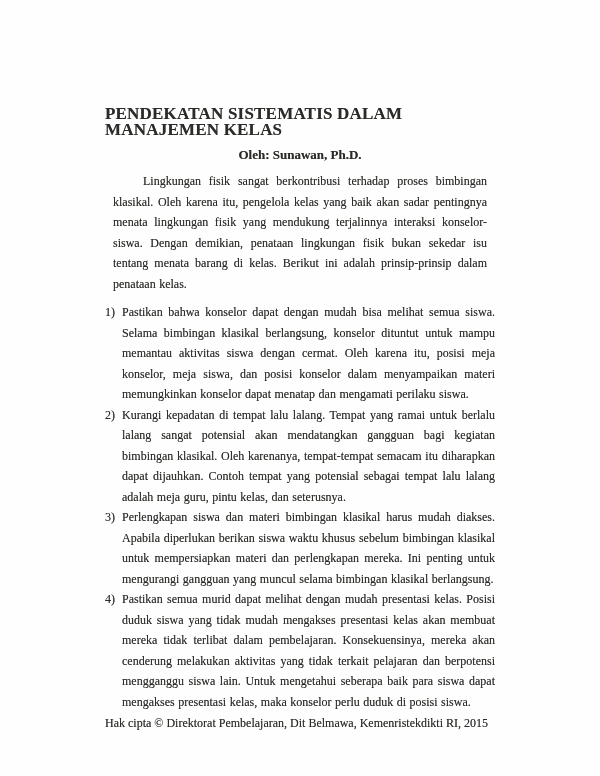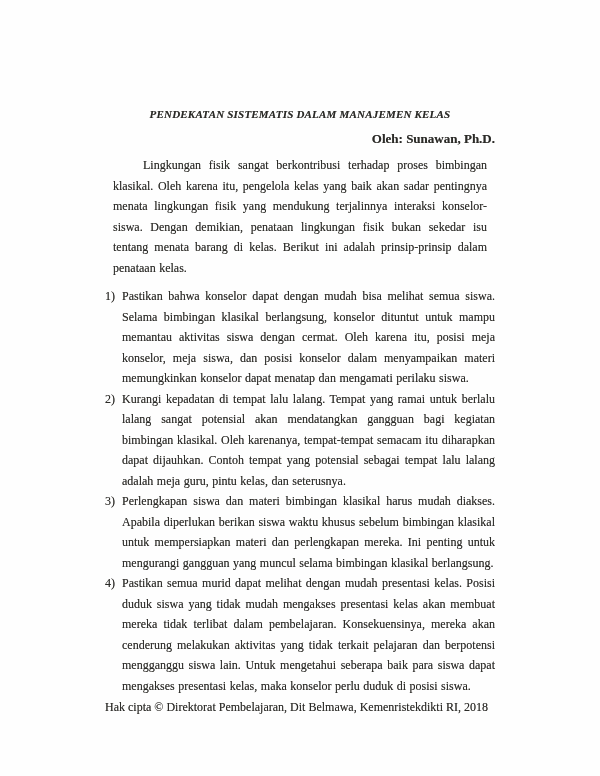--- a/index.html
+++ b/index.html
@@ -19,30 +19,29 @@
     text-shadow: 0 0 0.6px rgba(60,55,50,0.55);
   }
   .content {
     position: absolute;
     left: 105px;
     top: 0;
     width: 390px;
   }
   .doc-title {
     margin-top: 106px;
-    text-align: center;
+    text-align: left;
     font-weight: bold;
-    font-size: 11px;
+    font-size: 17px;
     line-height: 16px;
     letter-spacing: 0.2px;
-    font-style: italic;
   }
   .doc-author {
     margin-top: 9px;
-    text-align: right;
+    text-align: center;
     font-weight: bold;
     font-size: 13px;
     line-height: 16px;
   }
   .section-heading {
     margin-top: 27px;
     font-size: 12px;
     line-height: 20.5px;
   }
   .para {
@@ -102,16 +101,16 @@
       <li class="num-item">
         <span class="num">3)</span>
         <span>Perlengkapan siswa dan materi bimbingan klasikal harus mudah diakses. Apabila diperlukan berikan siswa waktu khusus sebelum bimbingan klasikal untuk mempersiapkan materi dan perlengkapan mereka. Ini penting untuk mengurangi gangguan yang muncul selama bimbingan klasikal berlangsung.</span>
       </li>
       <li class="num-item">
         <span class="num">4)</span>
         <span>Pastikan semua murid dapat melihat dengan mudah presentasi kelas. Posisi duduk siswa yang tidak mudah mengakses presentasi kelas akan membuat mereka tidak terlibat dalam pembelajaran. Konsekuensinya, mereka akan cenderung melakukan aktivitas yang tidak terkait pelajaran dan berpotensi mengganggu siswa lain. Untuk mengetahui seberapa baik para siswa dapat mengakses presentasi kelas, maka konselor perlu duduk di posisi siswa.</span>
       </li>
     </ol>
 
-    <div class="footer-line">Hak cipta © Direktorat Pembelajaran, Dit Belmawa, Kemenristekdikti RI, 2018</div>
+    <div class="footer-line">Hak cipta © Direktorat Pembelajaran, Dit Belmawa, Kemenristekdikti RI, 2015</div>
 
   </div>
 </div>
 
 </body></html>

